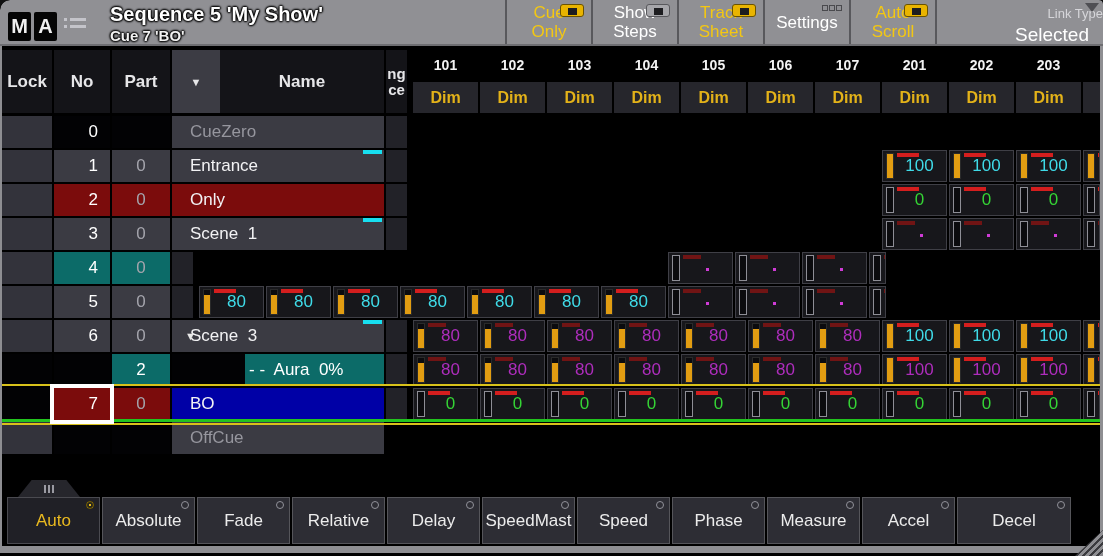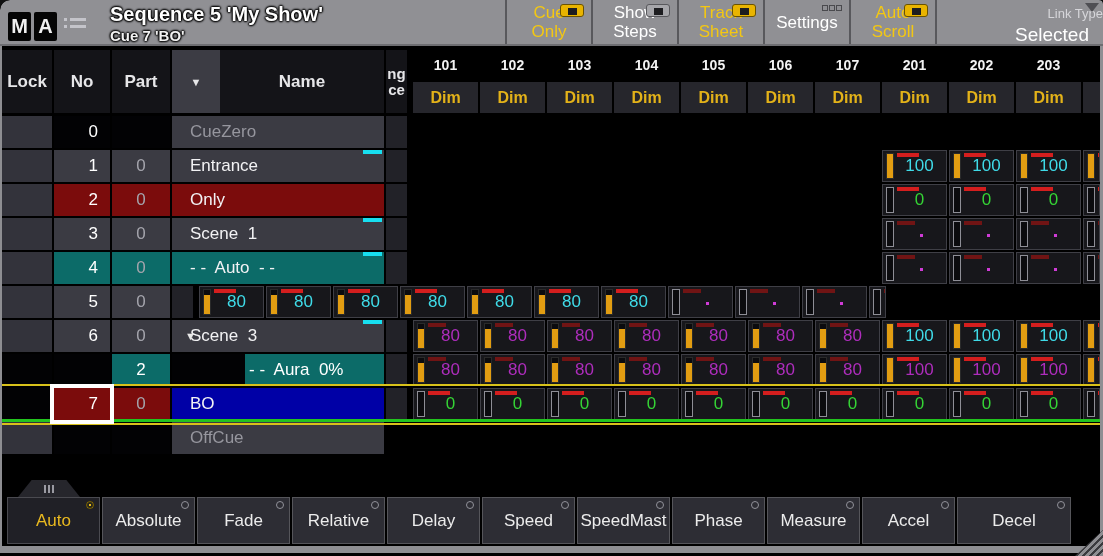--- a/index.html
+++ b/index.html
@@ -382,21 +382,20 @@
         </div>
         <div class="c dcell partial">
           <div class="vbar hollow"></div>
           <div class="fbar dim"></div>
         </div>
       </div>
       <div class="row">
         <div class="c lockc bgc-lock"></div>
         <div class="c noc bgc-teal">4</div>
         <div class="c partc bgc-teal">0</div>
-        <div class="c namec bgc-teal"><div class="txt">- -  Auto  - -</div><div class="tick"></div></div>
         <div class="c clipc"></div>
         <div class="c dcell none"></div>
         <div class="c dcell none"></div>
         <div class="c dcell none"></div>
         <div class="c dcell none"></div>
         <div class="c dcell none"></div>
         <div class="c dcell none"></div>
         <div class="c dcell none"></div>
         <div class="c dcell">
           <div class="vbar hollow"></div>
@@ -748,22 +747,22 @@
         <i></i>
         <i></i>
         <i></i>
       </div>
     <div class="tabs" id="tab-row">
         <div class="tab active">Auto<div class="tdot"></div></div>
         <div class="tab">Absolute<div class="tdot"></div></div>
         <div class="tab">Fade<div class="tdot"></div></div>
         <div class="tab">Relative<div class="tdot"></div></div>
         <div class="tab">Delay<div class="tdot"></div></div>
+        <div class="tab">SpeedMast<div class="tdot"></div></div>
         <div class="tab">Speed<div class="tdot"></div></div>
-        <div class="tab">SpeedMast<div class="tdot"></div></div>
         <div class="tab">Phase<div class="tdot"></div></div>
         <div class="tab">Measure<div class="tdot"></div></div>
         <div class="tab">Accel<div class="tdot"></div></div>
         <div class="tab last">Decel<div class="tdot"></div></div>
       </div>
   </div>
   <div class="grip"></div>
 
 </div>
 

